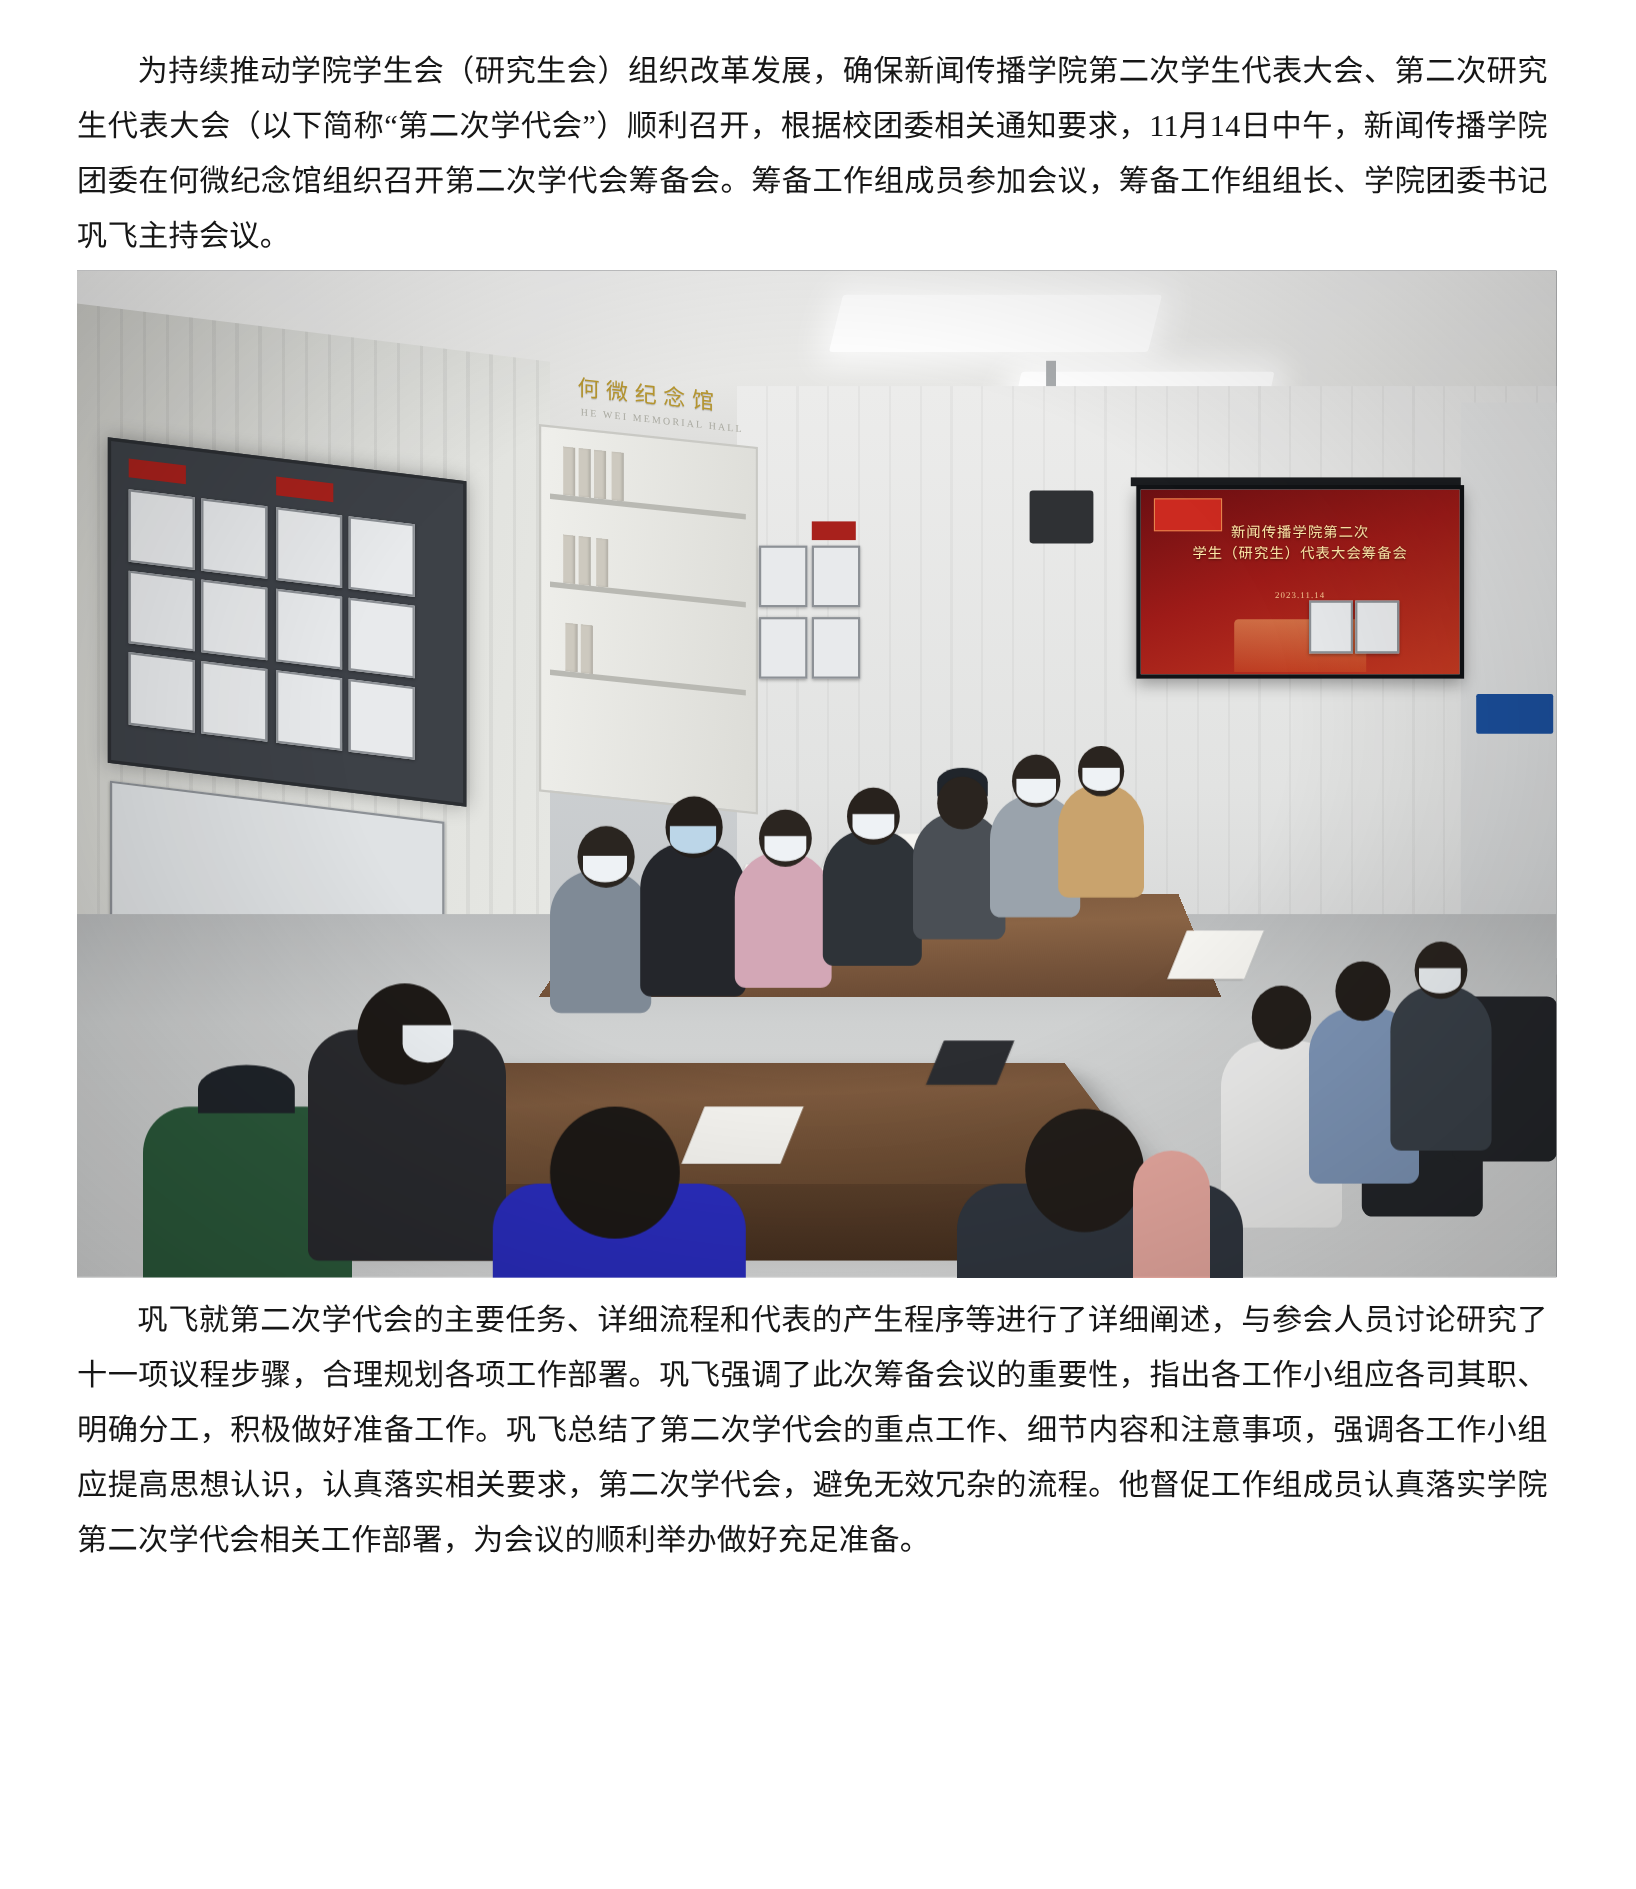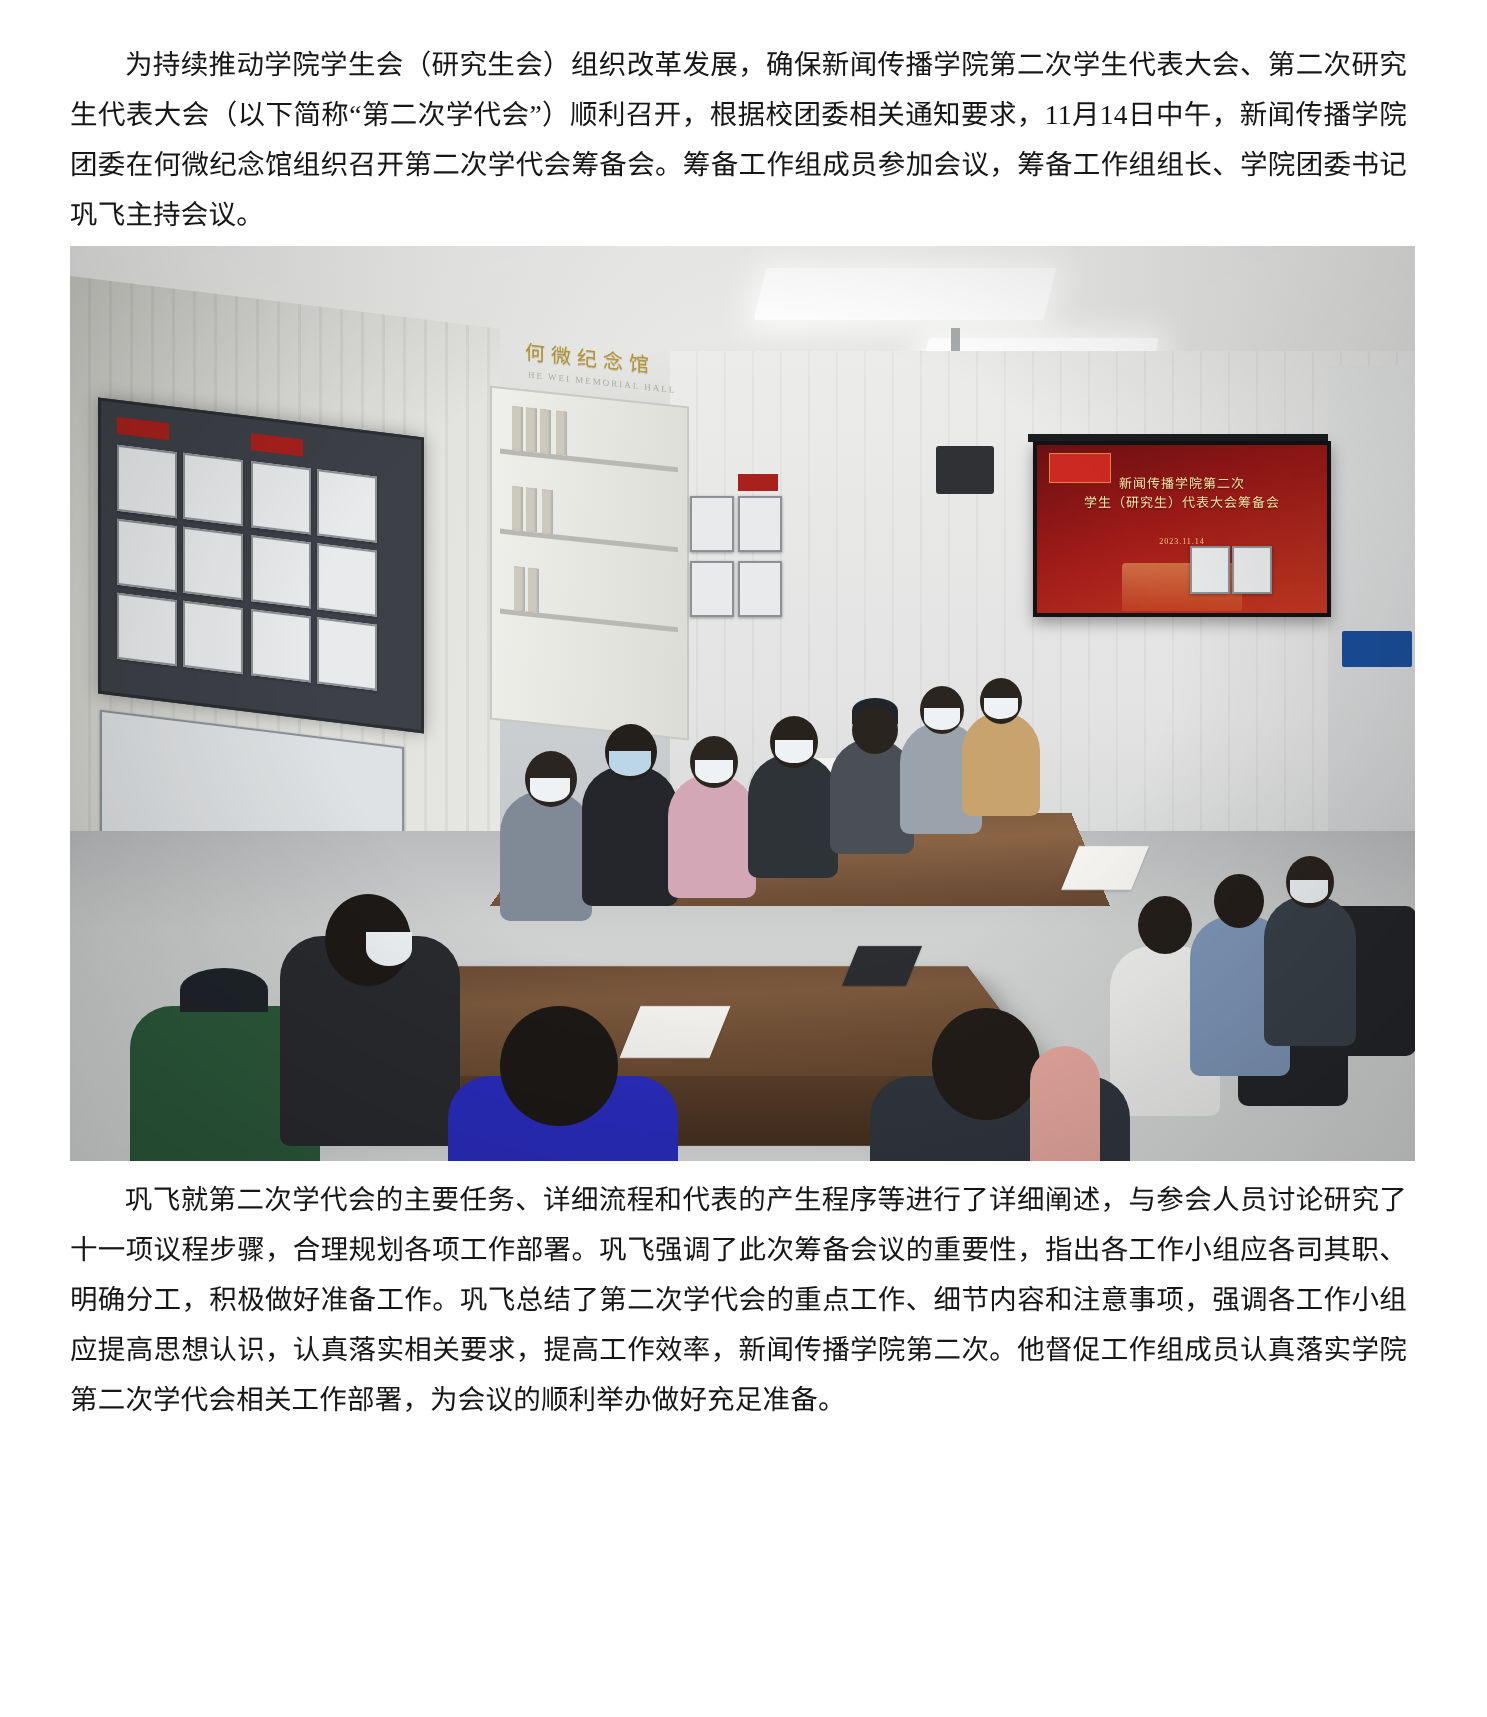--- a/index.html
+++ b/index.html
@@ -351,15 +351,15 @@
 
       <div class="body" style="left:800px; top:830px; width:260px; height:260px; background:#30363f;"></div>
       <div class="head" style="left:862px; top:762px; width:108px; height:112px; background:#221d19;"></div>
       <div class="body" style="left:960px; top:800px; width:70px; height:130px; background:#e8a9a0;"></div>
 
       <div class="vignette"></div>
     </div>
 
   </figure>
 
-  <p class="para" style="margin-top:14px;">巩飞就第二次学代会的主要任务、详细流程和代表的产生程序等进行了详细阐述，与参会人员讨论研究了十一项议程步骤，合理规划各项工作部署。巩飞强调了此次筹备会议的重要性，指出各工作小组应各司其职、明确分工，积极做好准备工作。巩飞总结了第二次学代会的重点工作、细节内容和注意事项，强调各工作小组应提高思想认识，认真落实相关要求，提高工作效率，新闻传播学院第二次。他督促工作组成员认真落实学院第二次学代会相关工作部署，为会议的顺利举办做好充足准备。</p>
+  <p class="para" style="margin-top:14px;">巩飞就第二次学代会的主要任务、详细流程和代表的产生程序等进行了详细阐述，与参会人员讨论研究了十一项议程步骤，合理规划各项工作部署。巩飞强调了此次筹备会议的重要性，指出各工作小组应各司其职、明确分工，积极做好准备工作。巩飞总结了第二次学代会的重点工作、细节内容和注意事项，强调各工作小组应提高思想认识，认真落实相关要求，第二次学代会，避免无效冗杂的流程。他督促工作组成员认真落实学院第二次学代会相关工作部署，为会议的顺利举办做好充足准备。</p>
 
 </div>
 
 </body></html>

